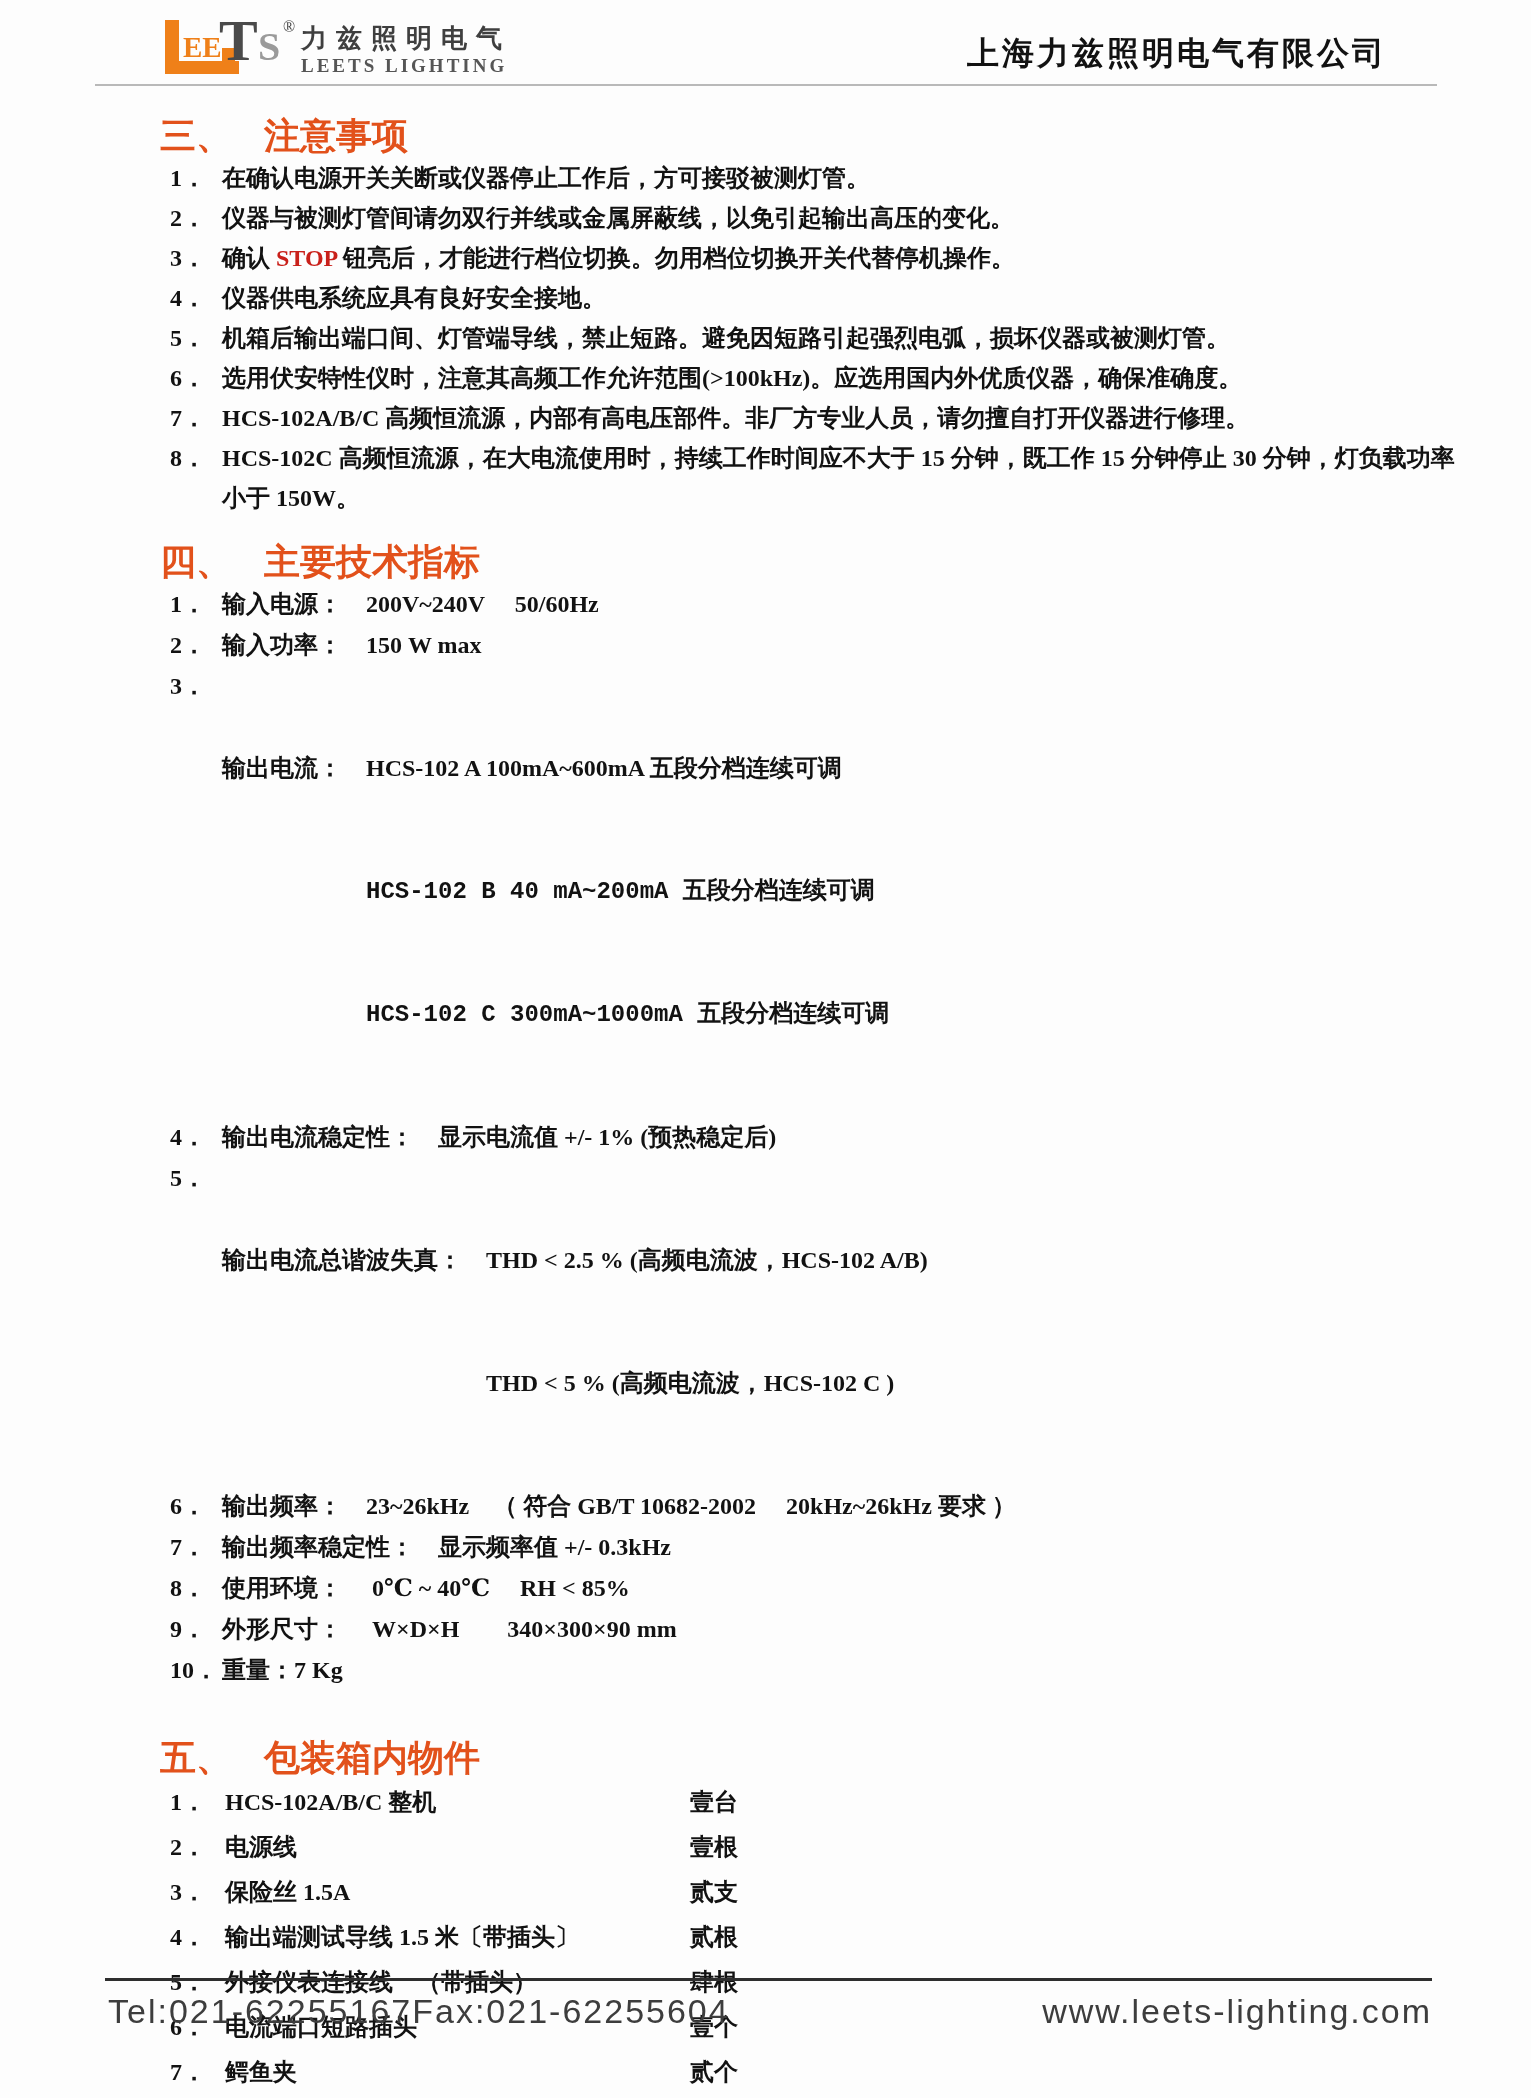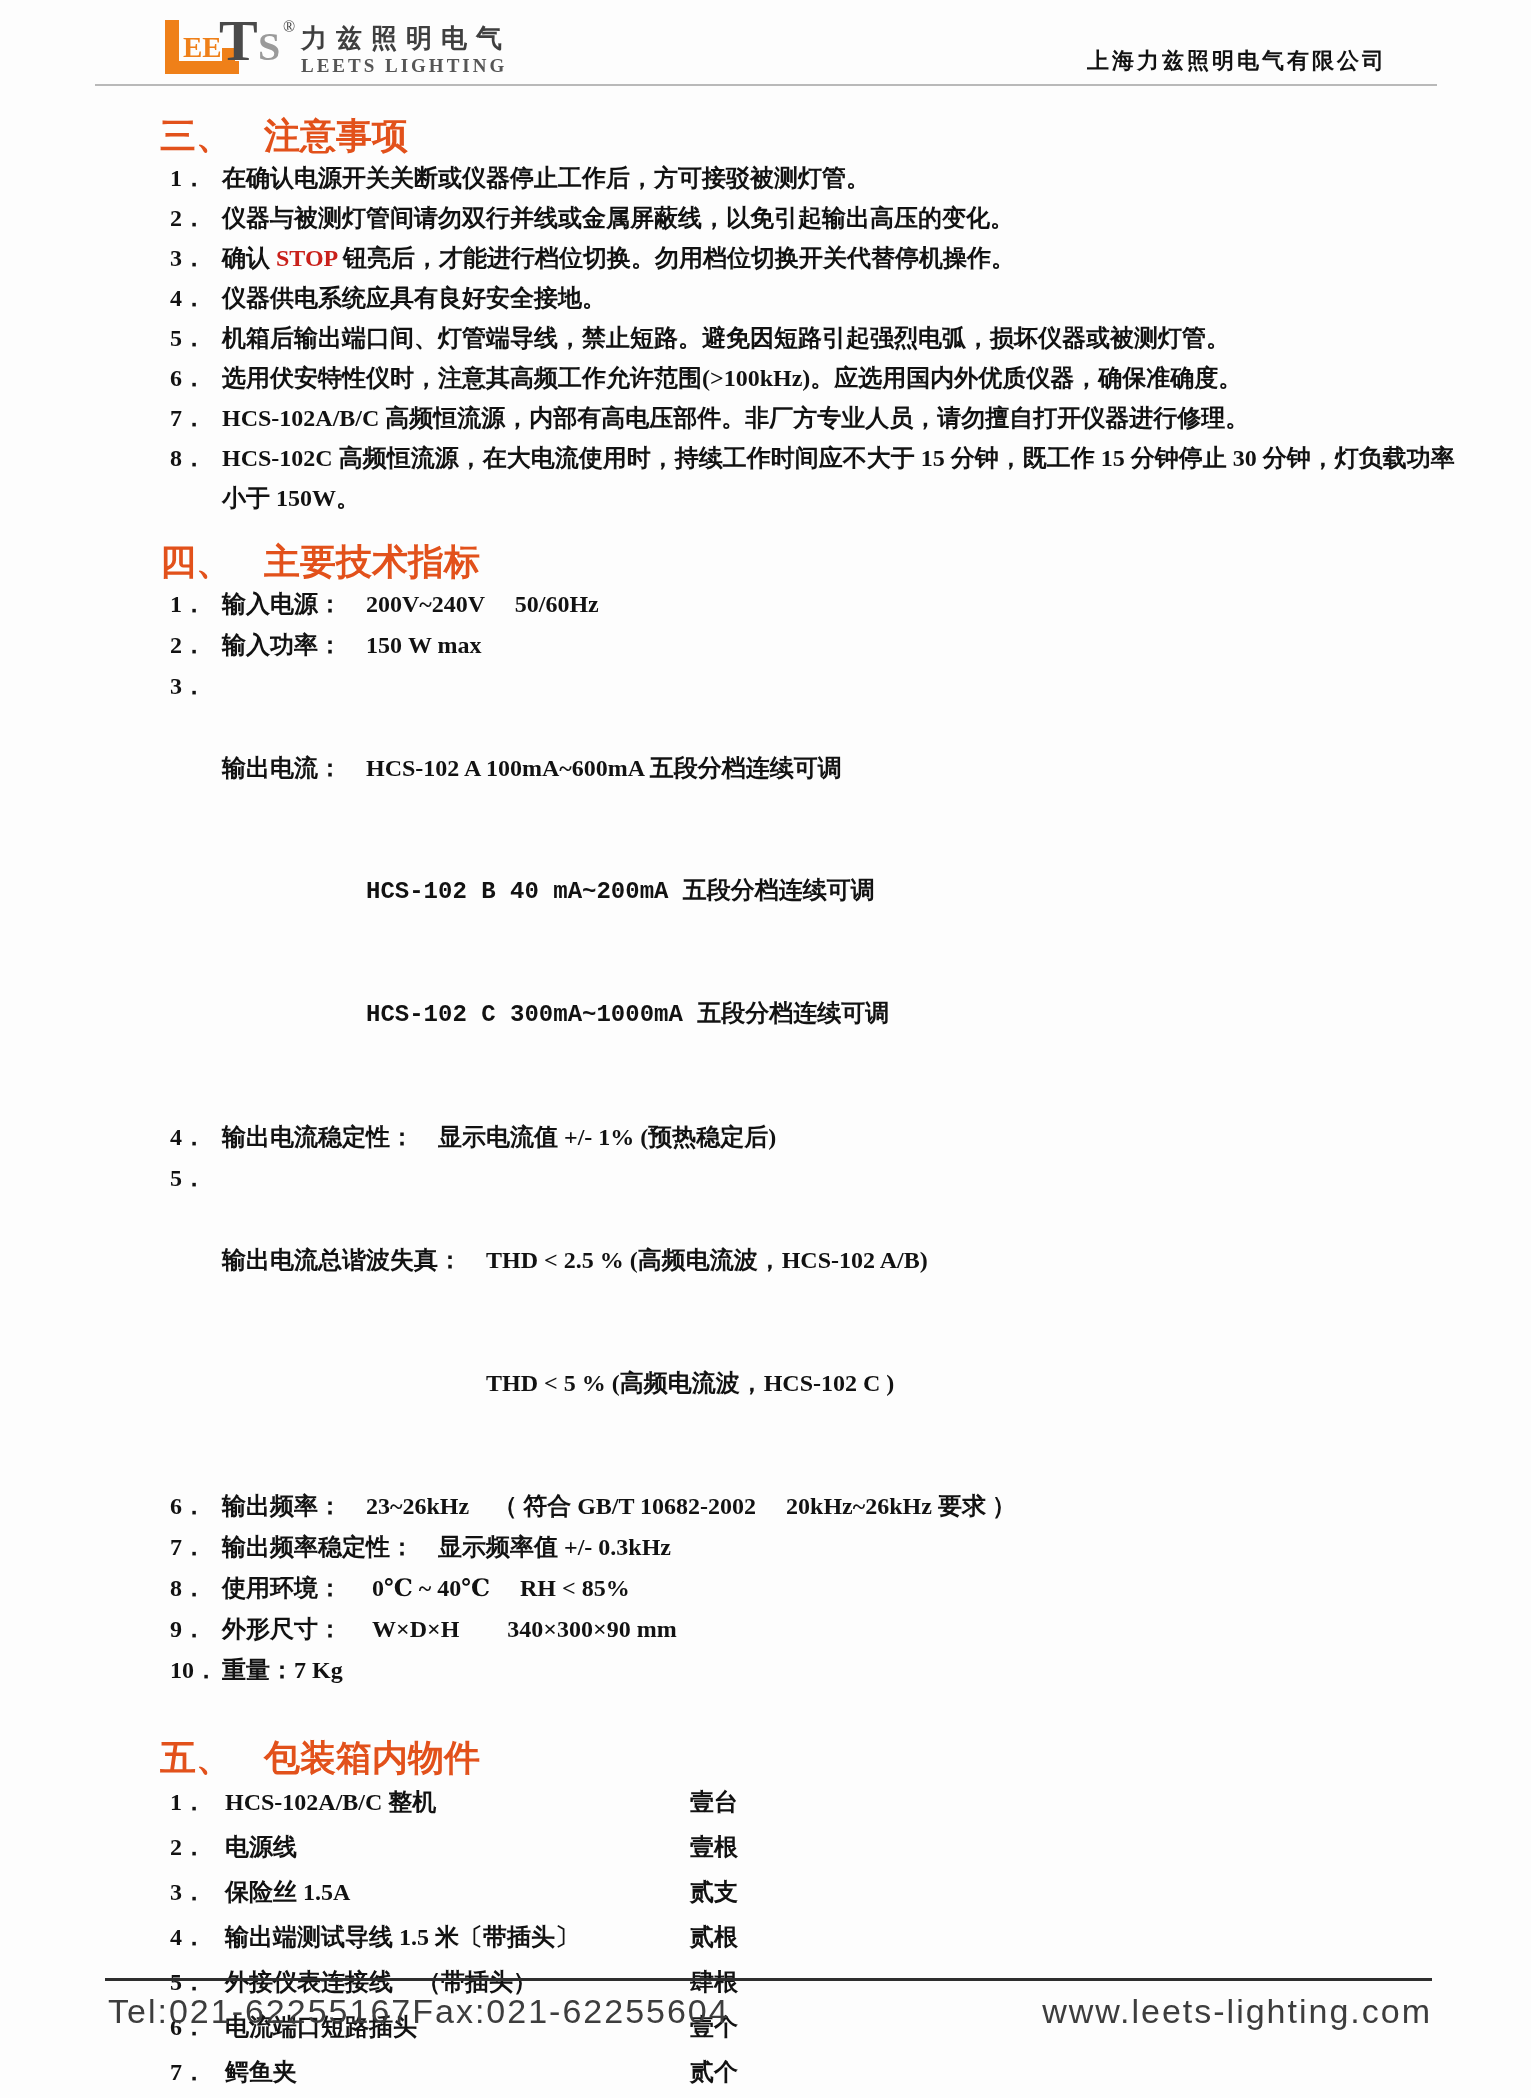--- a/index.html
+++ b/index.html
@@ -14,21 +14,21 @@
   }
   
   .header{
     margin:0 94px 0 95px;
     padding:14px 50px 6px 66px;
     display:flex;justify-content:space-between;align-items:flex-end;
     border-bottom:2px solid #b9b9b9;
   }
   .logo{width:360px;height:64px;flex:none;}
   .company-top{
-    font-size:22px;font-weight:700;letter-spacing:3px;
+    font-size:32px;font-weight:700;letter-spacing:3px;
     padding-bottom:2px;white-space:nowrap;font-family:Liberation Serif, serif;
   }
   
   .sec{
     padding-left:160px;
     color:#e2511b;font-weight:700;font-size:36px;line-height:44px;
     white-space:nowrap;
   }
   .sec .sec-title{margin-left:32px;}
   .sec-notices{margin-top:28px;}

